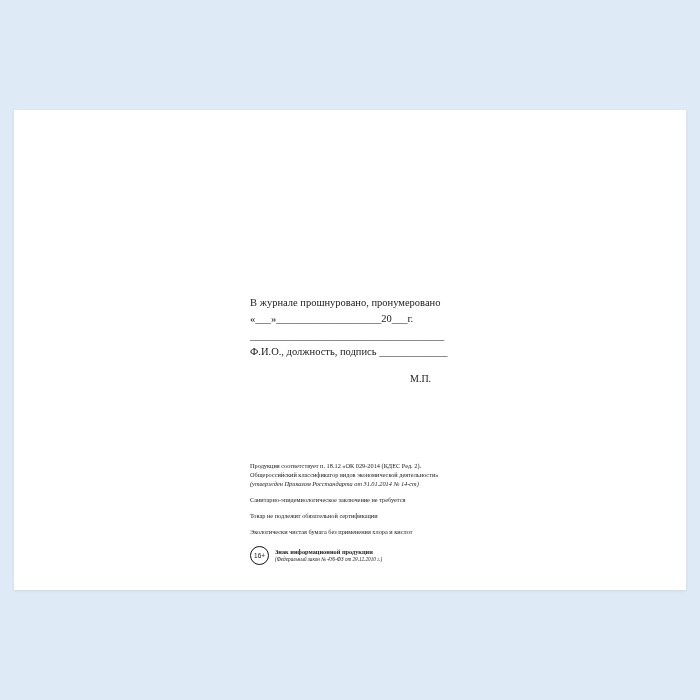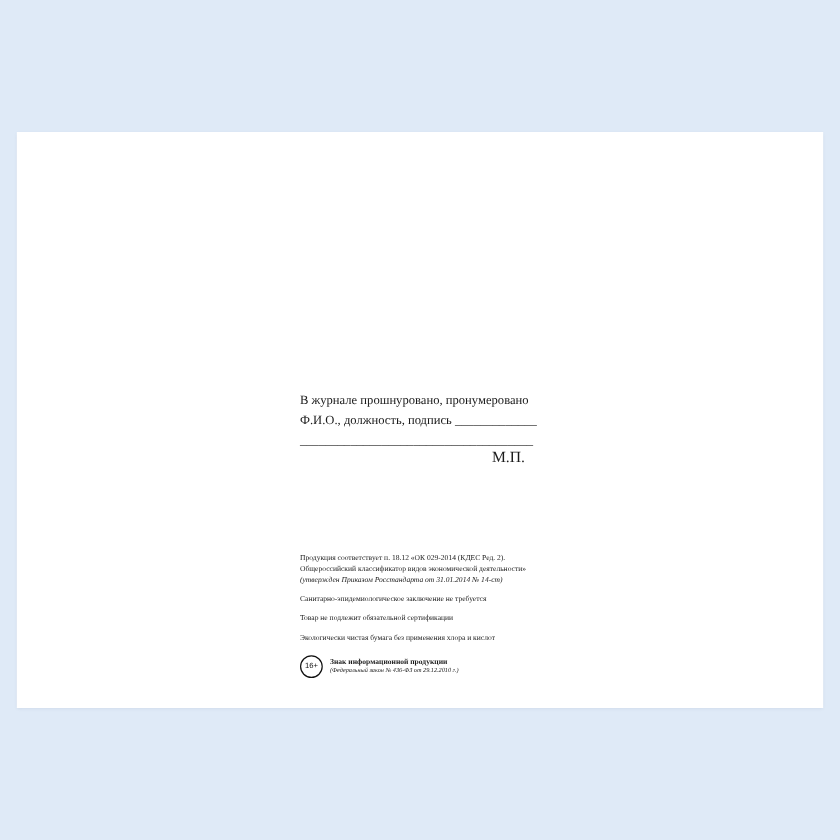--- a/index.html
+++ b/index.html
@@ -28,30 +28,29 @@
     box-shadow: 0 1px 3px rgba(40, 60, 90, 0.10);
   }
   .block-main {
     position: absolute;
     left: 236px;
     top: 185px;
     width: 330px;
     font-size: 10.5px;
     line-height: 1.55;
     color: #1a1a1a;
-    margin-top: 32px;
   }
   .block-main .line {
     white-space: nowrap;
   }
   .mp {
     position: absolute;
     left: 396px;
     top: 263px;
-    font-size: 13px;
+    font-size: 10px;
     color: #1a1a1a;
   }
   .block-legal {
     position: absolute;
     left: 236px;
     top: 352px;
     width: 400px;
     color: #1a1a1a;
   }
   .legal-p {
@@ -103,22 +102,23 @@
 </style>
 </head>
 <body>
 
 <div id="page-wrap">
 
   <div class="paper">
 
     <div class="block-main">
       <div class="line">В журнале прошнуровано, пронумеровано</div>
+      <div class="line">«___»____________________20___г.</div>
+      <div class="line">_____________________________________</div>
       <div class="line">Ф.И.О., должность, подпись _____________</div>
-      <div class="line">_____________________________________</div>
     </div>
 
     <div class="mp">М.П.</div>
 
     <div class="block-legal">
       <p class="legal-p tight">Продукция соответствует п. 18.12 «ОК 029-2014 (КДЕС Ред. 2).</p>
       <p class="legal-p tight">Общероссийский классификатор видов экономической деятельности»</p>
       <p class="legal-p"><em>(утвержден Приказом Росстандарта от 31.01.2014 № 14-ст)</em></p>
       <p class="legal-p">Санитарно-эпидемиологическое заключение не требуется</p>
       <p class="legal-p">Товар не подлежит обязательной сертификации</p>

